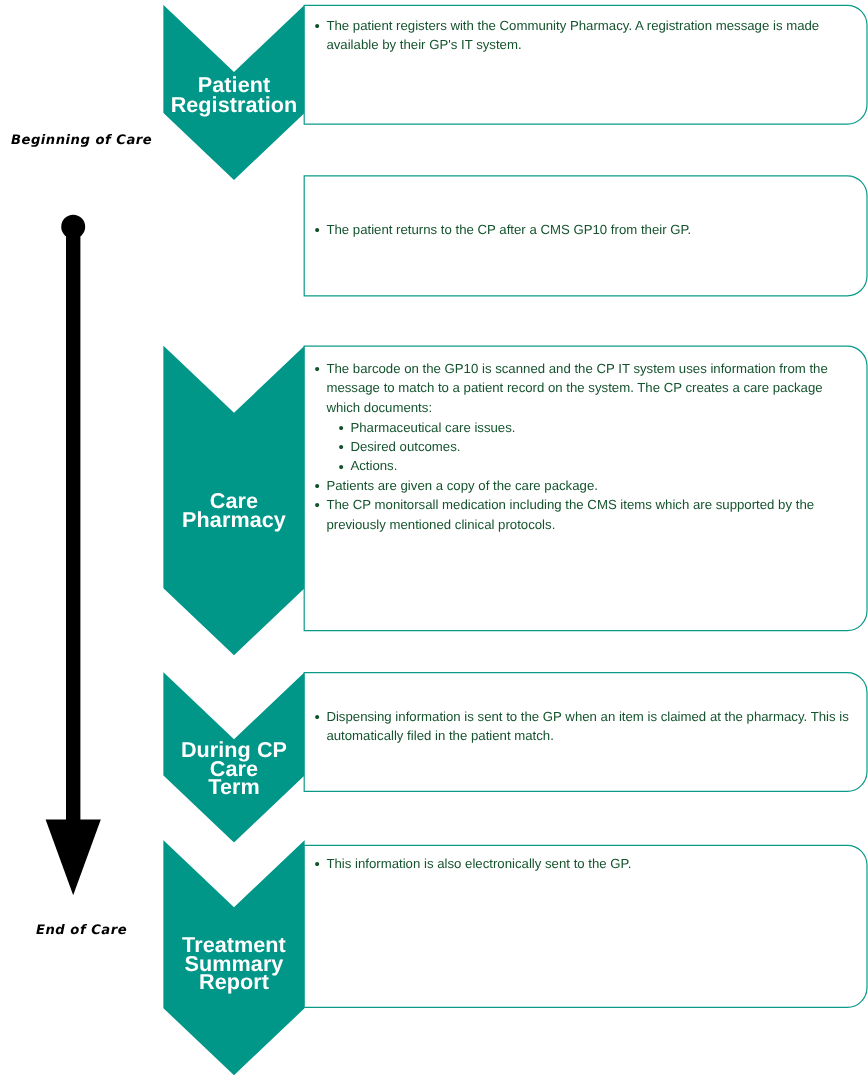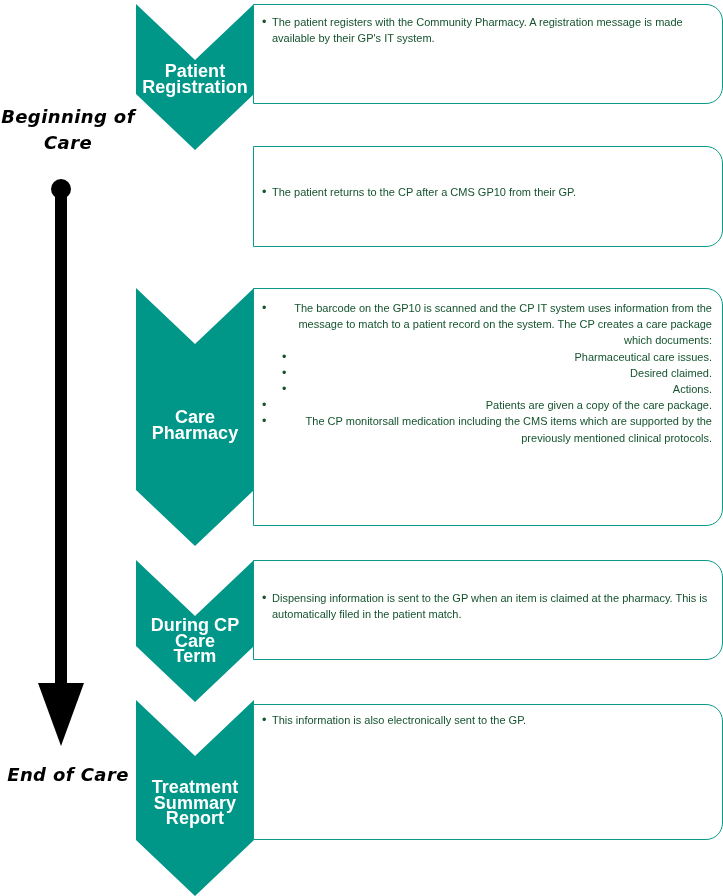--- a/index.html
+++ b/index.html
@@ -14,21 +14,21 @@
   #canvas{position:relative;width:723px;height:896px;}
 
   
   #timeline{position:absolute;left:0;top:0;width:136px;height:896px;}
   .tl-label{
     position:absolute;left:0;width:136px;
     text-align:center;
     font-family:"DejaVu Sans", sans-serif;
     font-style:italic;
     font-weight:700;
-    font-size:18px;
+    font-size:11px;
     line-height:26px;
     color:#000000;
     letter-spacing:0.4px;
   }
   #label-begin{top:104px;}
   #label-end{top:762px;}
   #tl-arrow{position:absolute;left:28px;top:178px;width:80px;height:570px;}
 
   
   .row{position:absolute;left:136px;}
@@ -134,27 +134,27 @@
     <div class="chev-wrap" style="height:258px;">
       <svg class="chev-svg" width="118" height="258" viewBox="0 0 118 258" preserveAspectRatio="none">
         <polygon points="0,0 59,56 118,0 118,202 59,258 0,202" fill="#009688"></polygon>
       </svg>
       <div class="chev-label" style="top:122px;">
         <div>Care Pharmacy</div>
       </div>
     </div>
 
     <div class="tbox" style="left:117px;top:0px;width:470px;height:238px;">
-      <div class="tbox-inner" style="padding-top:11px;text-align:right;">
+      <div class="tbox-inner" style="padding-top:11px;">
         <ul class="blist">
           <li>
             <span>The barcode on the GP10 is scanned and the CP IT system uses information from the message to match to a patient record on the system. The CP creates a care package which documents:</span>
             <ul class="sub">
               <li>Pharmaceutical care issues.</li>
-              <li>Desired claimed.</li>
+              <li>Desired outcomes.</li>
               <li>Actions.</li>
             </ul>
           </li>
           <li>Patients are given a copy of the care package.</li>
           <li>The CP monitorsall medication including the CMS items which are supported by the previously mentioned clinical protocols.</li>
         </ul>
       </div>
     </div>
   </div>
 

